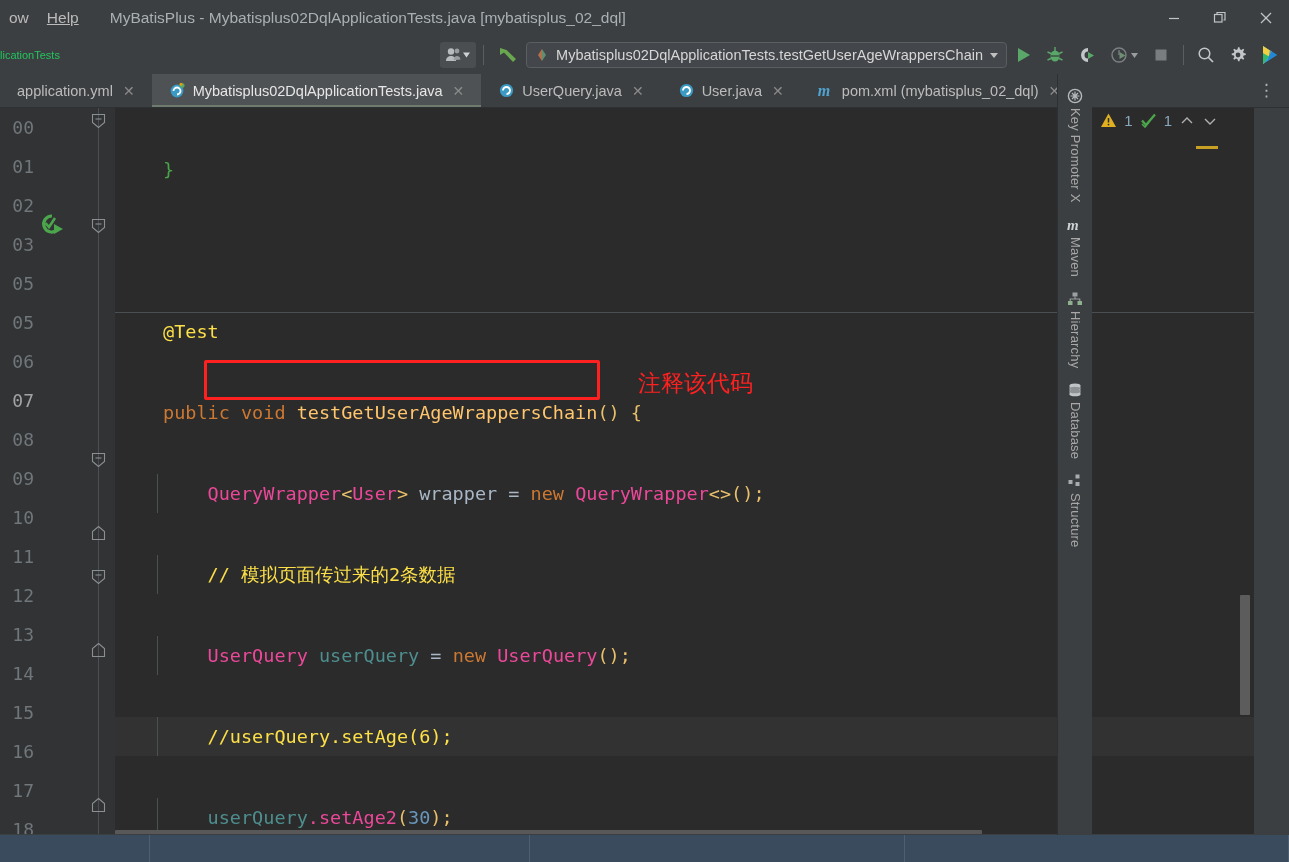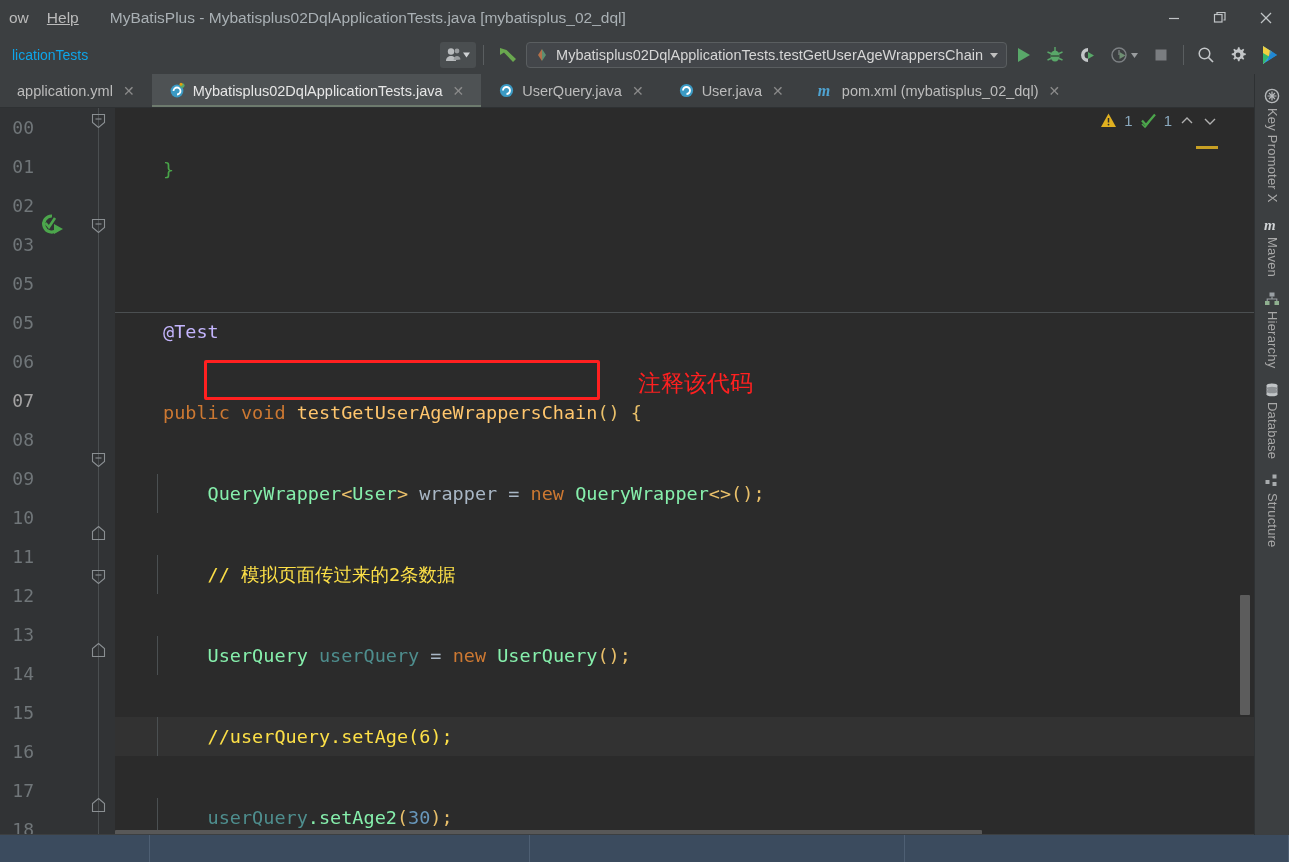--- a/index.html
+++ b/index.html
@@ -2,21 +2,21 @@
 <html><head>
 <meta charset="utf-8">
 <style>
   * { box-sizing: border-box; margin: 0; padding: 0; }
   html, body {
     width: 1289px; height: 862px;
     background: #3c3f41;
     font-family: "Liberation Sans", sans-serif;
     overflow: hidden;
   }
-  #app { position: relative; width: 1289px; height: 862px; }
+  #app { position: relative; width: 1092px; height: 862px; }
 
   
   .titlebar {
     position: absolute; left: 0; top: 0; width: 1289px; height: 36px;
     background: #3c3f41;
     display: flex; align-items: center;
   }
   .menu-strip { display: flex; align-items: center; padding-left: 0px; }
   .menu-item {
     color: #bbbbbb; font-size: 15.5px; padding: 0 9px; line-height: 36px;
@@ -34,21 +34,21 @@
     width: 46px; height: 36px; display: flex; align-items: center; justify-content: center;
   }
   .win-btn svg { display: block; }
 
   
   .toolbar {
     position: absolute; left: 0; top: 36px; width: 1289px; height: 38px;
     background: #3c3f41; display: flex; align-items: center;
   }
   .crumb {
-    color: #0ea5e9; font-size: 14px; padding-left: 12px; white-space: nowrap;
+    color: #22c55e; font-size: 11px; padding-left: 0px; white-space: nowrap;
   }
   .tb-spacer { flex: 1 1 auto; }
   .tb-btn {
     width: 30px; height: 26px; display: flex; align-items: center; justify-content: center;
     border-radius: 3px; margin: 0 1px;
   }
   .tb-btn.boxed { background: #4a4e50; }
   .tb-sep { width: 1px; height: 20px; background: #5a5e60; margin: 0 6px; }
   .run-config {
     display: flex; align-items: center; gap: 7px;
@@ -119,23 +119,23 @@
   .cl.hl { background: #323232; }
   .indent-guide {
     position: absolute; left: 0; top: 0; bottom: 0; width: 1px; background: #4b5052;
   }
   .sep-line {
     position: absolute; left: 0; right: 0; top: 0; height: 1px; background: #4b4f51;
   }
 
   
   .kw   { color: #cc7832; }
-  .ann  { color: #c4b5fd; }
+  .ann  { color: #fde047; }
   .mth  { color: #ffc66d; }
-  .type { color: #86efac; }
+  .type { color: #ec4899; }
   .var  { color: #a9b7c6; }
   .num  { color: #6897bb; }
   .cmt2 { color: #fde047; }
   .tealv{ color: #4e8e8e; }
   .brkt-y { color: #e8bf6a; }
   .brace-g { color: #49a449; }
 
   
   .inspect {
     position: absolute; right: 36px; top: 4px;

